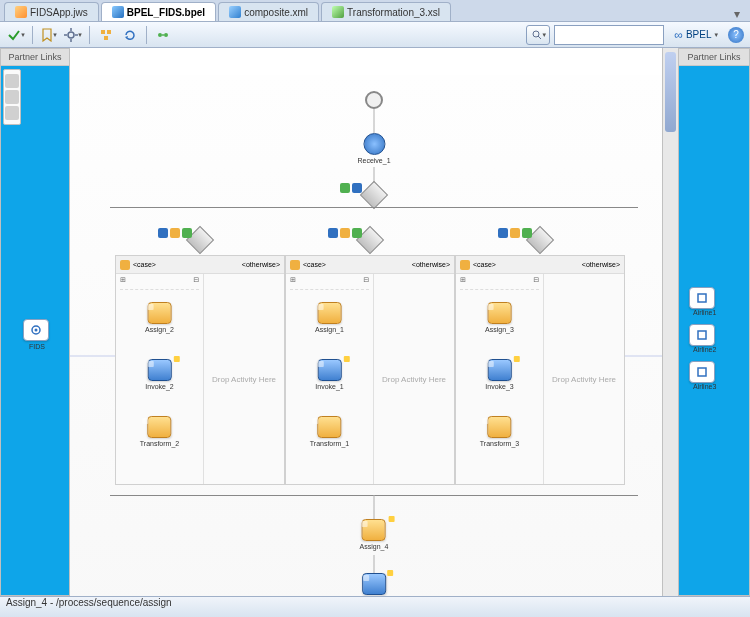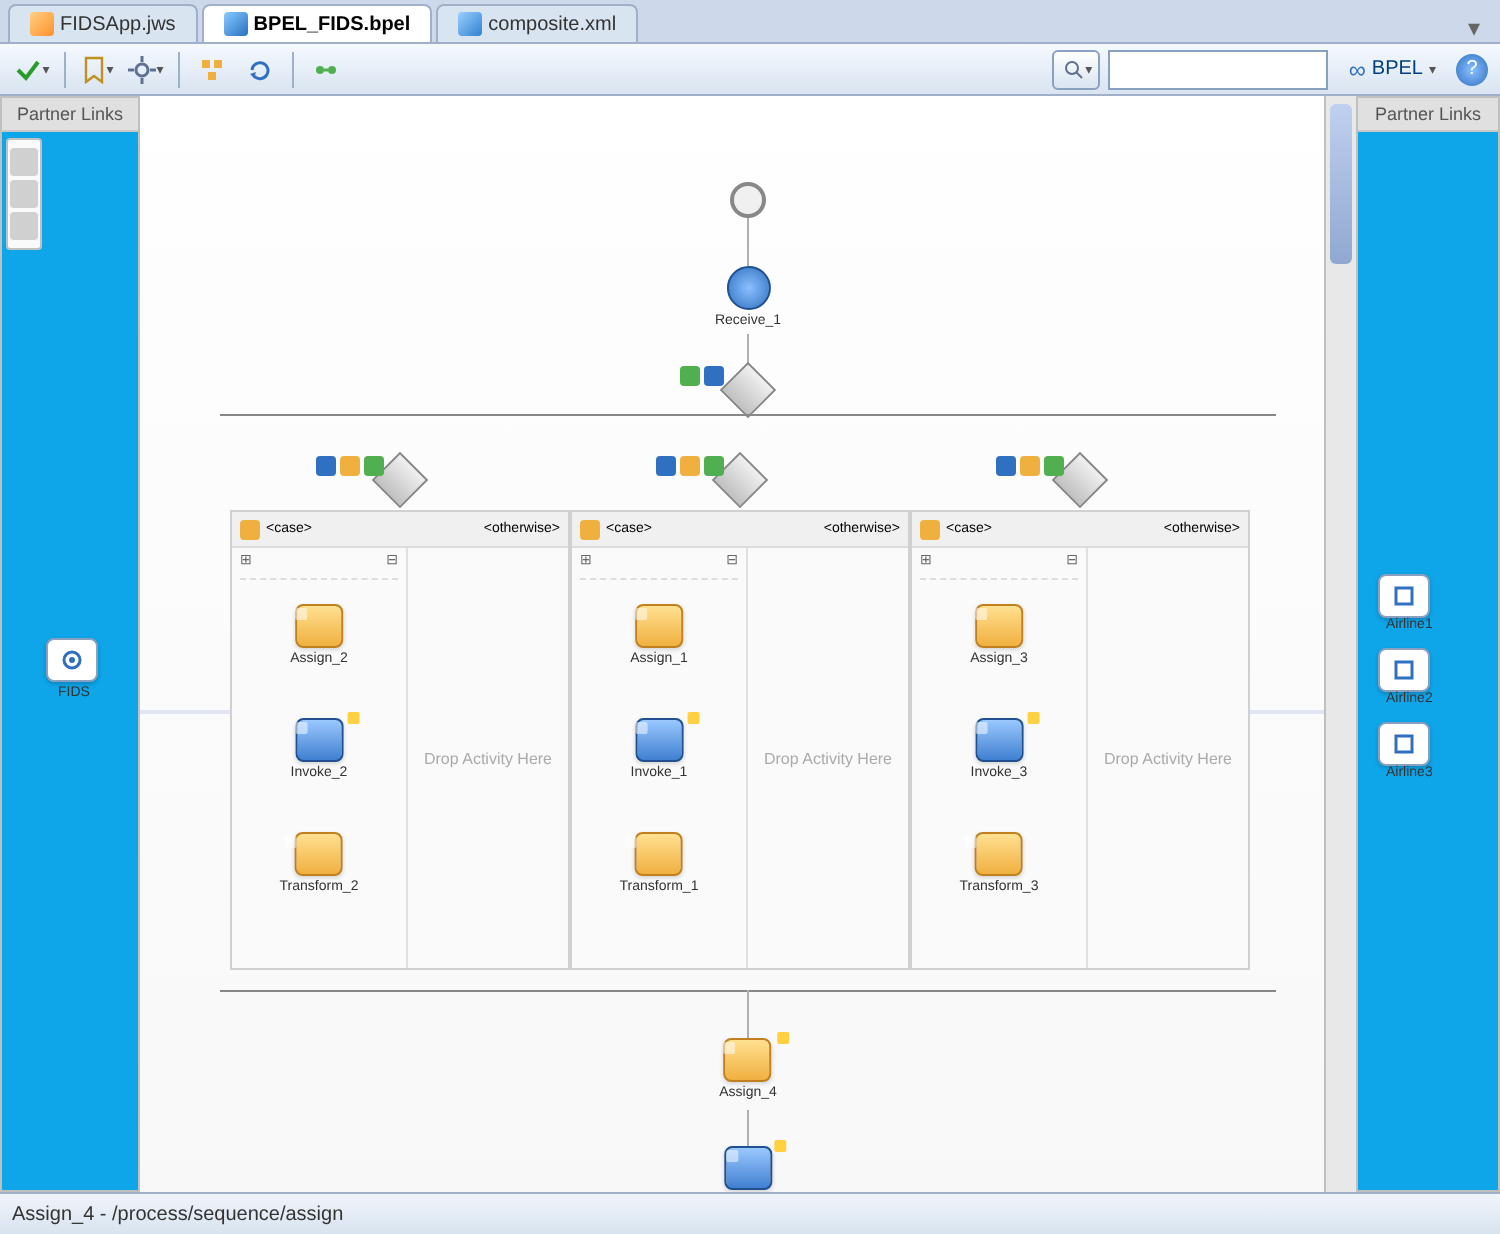--- a/index.html
+++ b/index.html
@@ -59,21 +59,21 @@
   .act-invoke { background:linear-gradient(#9ac8ff,#4080d0); border-color:#205090; }
   .act-transform { background:linear-gradient(#ffe090,#f0b040); border-color:#c08020; }
   .act-reply { background:linear-gradient(#9ac8ff,#4080d0); border-color:#205090; }
   .act-label { font-size:7px; color:#333; margin-top:2px; white-space:nowrap; }
   .act-flag { position:absolute; top:-3px; right:-6px; width:6px; height:6px; background:#ffd040; border-radius:1px; }
   .act-corner { position:absolute; top:2px; left:2px; width:6px;height:6px; background:rgba(255,255,255,.5); border-radius:1px;}
 
   .wire { position:absolute; background:#b8c4e8; }
   .wire-h { height:2px; }
 
-  .status-bar { height:21px; background:linear-gradient(#f0f4fa,#d8e4f0); border-top:1px solid #a0b0c8; display:flex; align-items:center; padding:0 6px; font-size:10px; color:#333; }
+  .status-bar { height:21px; background:linear-gradient(#f0f4fa,#d8e4f0); border-top:1px solid #a0b0c8; display:flex; align-items:flex-start; padding:0 6px; font-size:10px; color:#333; }
   .status-right { margin-left:auto; display:flex; align-items:center; gap:6px; }
   .zoom-input { width:28px; height:16px; border:1px solid #8aa0c0; text-align:right; padding:0 2px; font-size:10px;}
   .zoom-slider { width:90px; height:14px; position:relative; background:linear-gradient(#fff,#d8e4f0); border:1px solid #8aa0c0; border-radius:3px; }
   .zoom-slider .knob { position:absolute; top:-3px; left:48px; width:14px; height:18px; background:linear-gradient(#f0f4fa,#c0d0e8); border:1px solid #8aa0c0; border-radius:3px; cursor:pointer;}
   .zoom-icon { width:14px;height:14px; cursor:pointer; color:#c06010;}
 
   .vline { position:absolute; left:50%; width:1px; background:#b0b0b0; transform:translateX(-50%);}
 </style>
 </head>
 <body>
@@ -83,20 +83,24 @@
       <span class="tab-icon icon-jws"></span>
       <span>FIDSApp.jws</span>
     </div>
   <div class="tab active">
       <span class="tab-icon icon-bpel"></span>
       <span>BPEL_FIDS.bpel</span>
     </div>
   <div class="tab">
       <span class="tab-icon icon-xml"></span>
       <span>composite.xml</span>
+    </div>
+  <div class="tab">
+      <span class="tab-icon icon-xsl"></span>
+      <span>Transformation_3.xsl</span>
     </div>
   <div class="tabs-close">▾</div>
 </div>
 
 <div class="toolbar">
   <div class="tb-btn">
       <svg width="14" height="14">
         <polyline points="2,7 6,11 12,3" fill="none" stroke="#2a9c2a" stroke-width="2"></polyline>
       </svg>
       <span style="font-size:7px;color:#555">▾</span>

